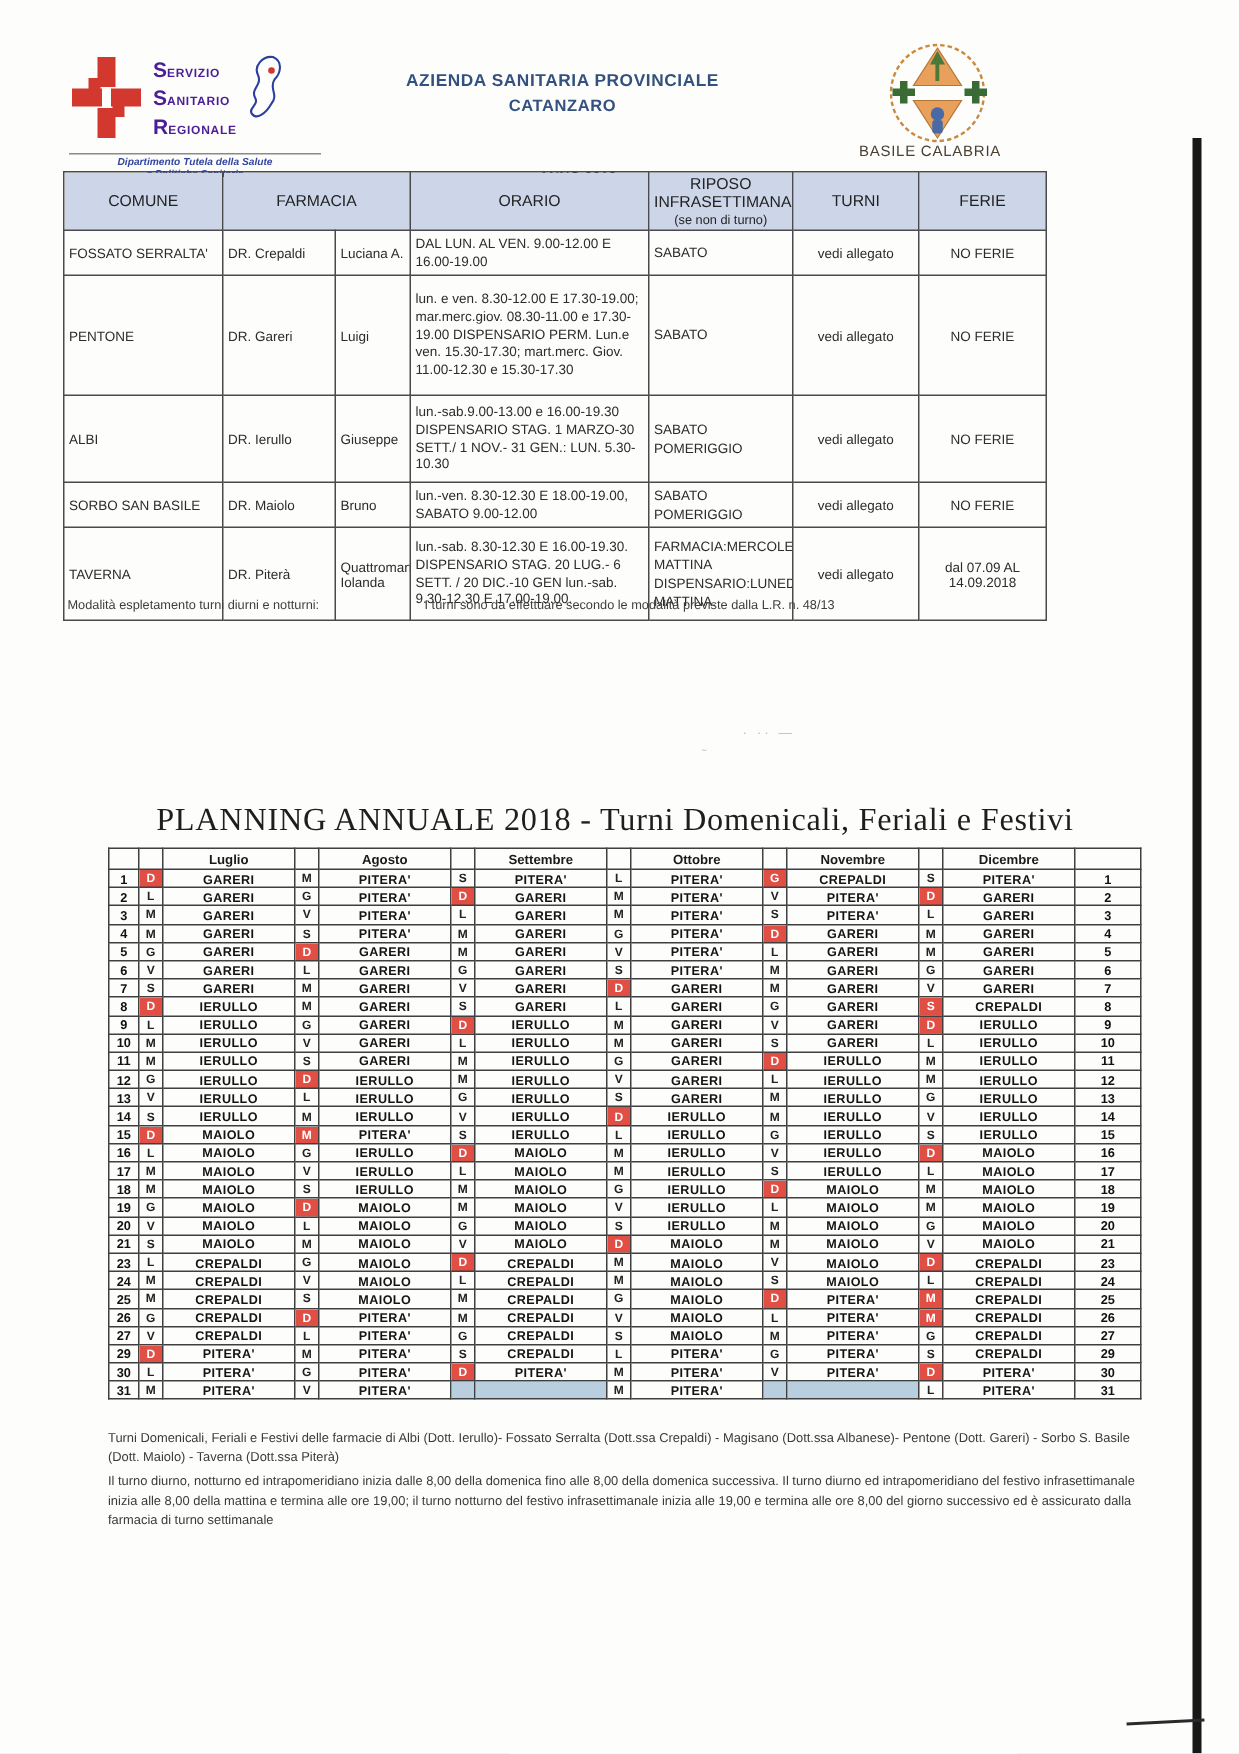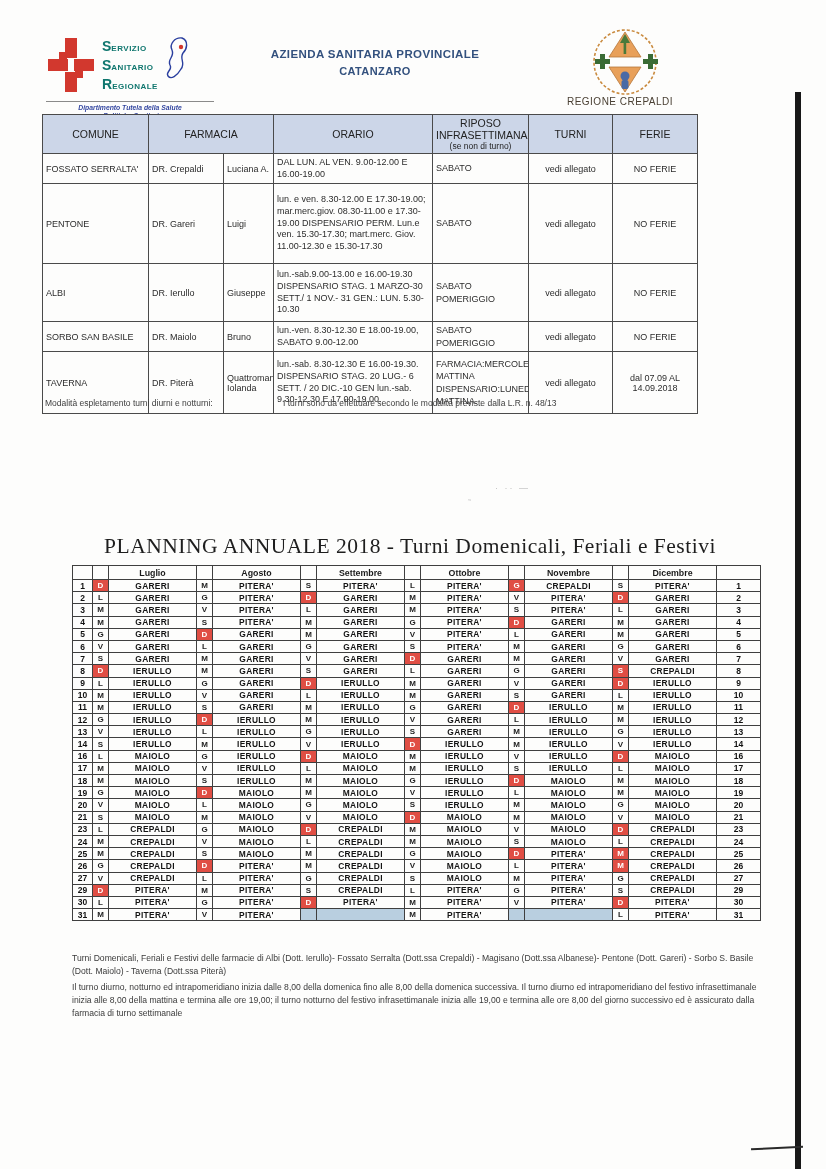--- a/index.html
+++ b/index.html
@@ -8,21 +8,21 @@
   
   .scan-edge{position:absolute;left:795px;top:92px;width:6px;height:1077px;background:#181818;}
   .scan-corner{position:absolute;left:751px;top:1147px;width:52px;height:2px;background:#2a2a2a;transform:rotate(-3deg);}
   .scan-smudge{position:absolute;left:495px;top:483px;color:#bfbfbf;font-size:9px;letter-spacing:2px;}
   .scan-smudge2{position:absolute;left:468px;top:498px;color:#cfcfcf;font-size:9px;}
 
   
   .ssr-block{position:absolute;left:46px;top:36px;width:180px;}
   .ssr-row{display:flex;align-items:flex-start;}
   .ssr-text{margin-left:6px;margin-top:2px;}
-  .ssr-line{color:#0f766e;font-weight:bold;line-height:16px;white-space:nowrap;}
+  .ssr-line{color:#4c1d95;font-weight:bold;line-height:16px;white-space:nowrap;}
   .ssr-line .big{font-size:14px;}
   .ssr-line .rest{font-size:8px;letter-spacing:.5px;}
   .ssr-rule{border:0;border-top:1.5px solid #8a8a8a;margin:3px 0 2px 0;width:168px;}
   .ssr-dept{color:#3346a0;font-style:italic;font-size:6.8px;font-weight:bold;text-align:center;white-space:pre-line;line-height:8px;width:168px;}
   .org-title{position:absolute;left:225px;top:48px;width:300px;text-align:center;color:#33517e;font-weight:bold;font-size:11.5px;letter-spacing:.4px;}
   .org-city{position:absolute;left:225px;top:65px;width:300px;text-align:center;color:#33517e;font-weight:bold;font-size:11px;letter-spacing:.4px;}
   .anno{position:absolute;left:330px;top:101px;width:110px;text-align:center;font-weight:bold;font-size:9.5px;color:#333;margin-top:12px;}
   .emblem{position:absolute;left:565px;top:28px;width:120px;text-align:center;}
   .region-label{position:absolute;left:540px;top:96px;width:160px;text-align:center;font-size:10px;color:#4a4034;letter-spacing:.5px;}
 
@@ -112,21 +112,21 @@
       <polygon points="37,4 53,29 21,29" fill="#e8a05a" stroke="#b5763a" stroke-width="0.8"></polygon>
       <polygon points="21,39 53,39 37,64" fill="#e8a05a" stroke="#b5763a" stroke-width="0.8"></polygon>
       <rect x="35.6" y="14" width="2.6" height="12" fill="#4a7a3a"></rect>
       <polygon points="37,6 42,15 32,15" fill="#4a7a3a"></polygon>
       <path d="M14,28 h5 v5 h-5 v5 h-5 v-5 h-5 v-5 h5 v-5 h5 z" transform="translate(3,3)" fill="#3a6b35"></path>
       <path d="M62,28 h5 v5 h-5 v5 h-5 v-5 h-5 v-5 h5 v-5 h5 z" transform="translate(3,3)" fill="#3a6b35"></path>
       <circle cx="37" cy="48" r="4.5" fill="#4a6aa5"></circle>
       <rect x="33.5" y="52" width="7" height="9" rx="2" fill="#4a6aa5"></rect>
     </svg>
   </div>
-  <div class="region-label">REGIONE CREPALDI</div>
+  <div class="region-label">BASILE CALABRIA</div>
 
   <table id="pharmacy-table">
     <colgroup>
       <col style="width:106px">
         <col style="width:75px">
         <col style="width:50px">
       <col style="width:159px">
         <col style="width:96px">
         <col style="width:84px">
         <col style="width:85px">
@@ -458,20 +458,36 @@
           <td class="d-name">IERULLO</td>
           <td class="d-letter red">D</td>
           <td class="d-name">IERULLO</td>
           <td class="d-letter">M</td>
           <td class="d-name">IERULLO</td>
           <td class="d-letter">V</td>
           <td class="d-name">IERULLO</td>
           <td class="d-day">14</td>
         </tr>
         <tr>
+          <td class="d-day">15</td>
+          <td class="d-letter red">D</td>
+          <td class="d-name">MAIOLO</td>
+          <td class="d-letter red">M</td>
+          <td class="d-name">PITERA'</td>
+          <td class="d-letter">S</td>
+          <td class="d-name">IERULLO</td>
+          <td class="d-letter">L</td>
+          <td class="d-name">IERULLO</td>
+          <td class="d-letter">G</td>
+          <td class="d-name">IERULLO</td>
+          <td class="d-letter">S</td>
+          <td class="d-name">IERULLO</td>
+          <td class="d-day">15</td>
+        </tr>
+        <tr>
           <td class="d-day">16</td>
           <td class="d-letter">L</td>
           <td class="d-name">MAIOLO</td>
           <td class="d-letter">G</td>
           <td class="d-name">IERULLO</td>
           <td class="d-letter red">D</td>
           <td class="d-name">MAIOLO</td>
           <td class="d-letter">M</td>
           <td class="d-name">IERULLO</td>
           <td class="d-letter">V</td>

